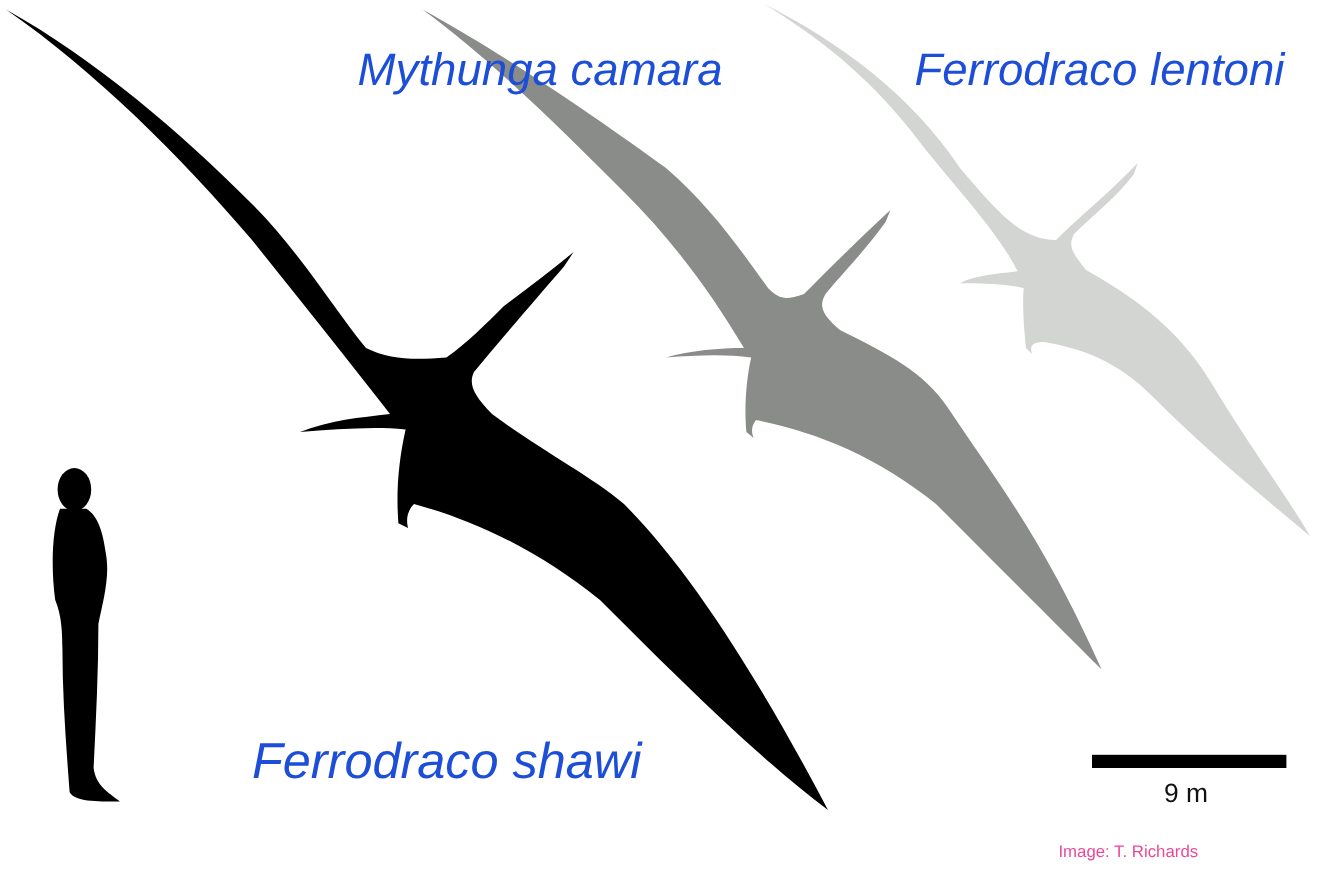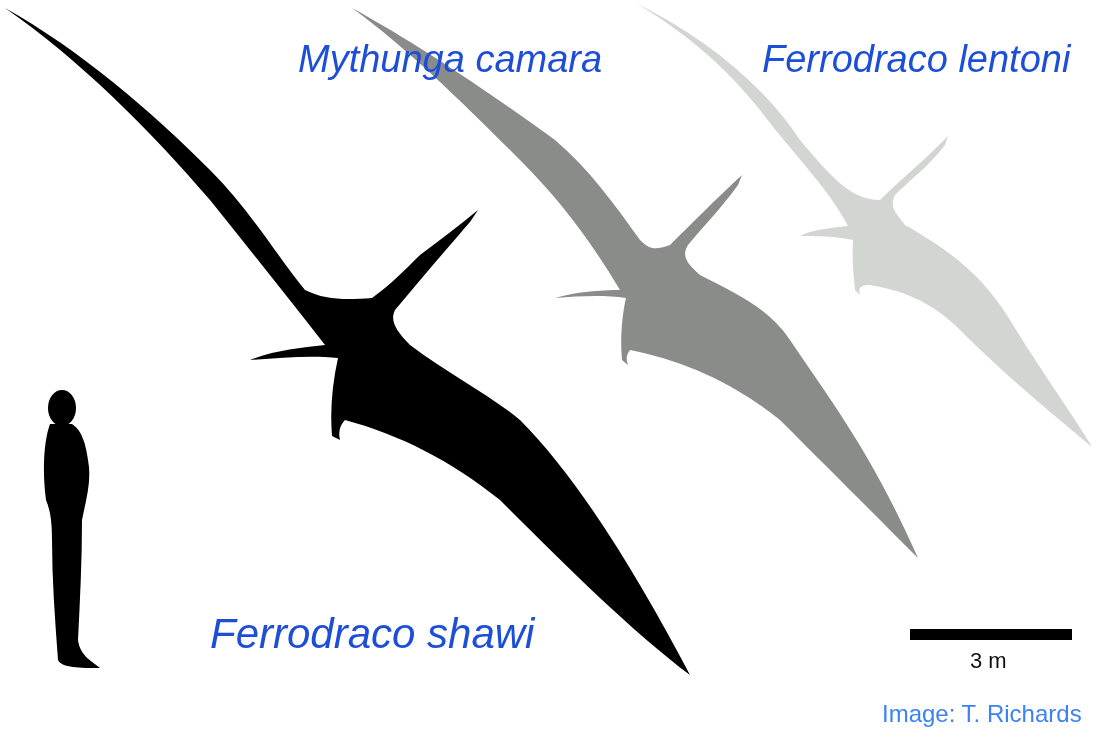--- a/index.html
+++ b/index.html
@@ -4,21 +4,21 @@
 <style>
   html, body { margin: 0; padding: 0; background: #ffffff; }
   body { width: 1104px; height: 737px; position: relative; overflow: hidden; font-family: "Liberation Sans", sans-serif; }
   svg.scene { position: absolute; left: 0; top: 0; width: 1104px; height: 737px; }
   .label { position: absolute; font-family: Liberation Sans, sans-serif; font-style: italic; color: #1d4ed8; white-space: nowrap; line-height: 1; }
   .lbl-myth { left: 298px; top: 40px; font-size: 38px; }
   .lbl-ferro { left: 762px; top: 40px; font-size: 38px; }
   .lbl-thap { left: 210px; top: 613px; font-size: 42px; }
   .scalebar { position: absolute; left: 910px; top: 629px; width: 162px; height: 11px; background: #000; }
   .scale-txt { position: absolute; left: 970px; top: 650px; font-size: 22px; color: #111; line-height: 1; }
-  .credit { position: absolute; left: 882px; top: 702px; font-size: 24px; color: #3b82f6; line-height: 1; white-space: nowrap; }
+  .credit { position: absolute; left: 882px; top: 702px; font-size: 14px; color: #ec4899; line-height: 1; white-space: nowrap; }
 </style>
 </head>
 <body>
 
 <svg class="scene" viewBox="0 0 1104 737">
 
   <g fill="#d3d5d3">
     <path d="M636,3 C700,35 760,80 800,140 C830,175 850,200 880,200 C900,180 925,160 948,136 L945,145 C930,165 910,180 895,195 C890,205 893,210 905,225 C940,245 980,270 1010,320 C1040,370 1070,410 1092,447 C1060,420 1010,380 960,330 C930,300 900,290 870,285 C860,285 858,288 860,295 L855,290 C853,270 852,255 853,240 C835,236 815,236 800,236 C810,230 830,228 848,226 C830,190 790,150 760,110 C720,60 680,30 636,3 Z"></path>
   </g>
 
@@ -34,14 +34,14 @@
     <ellipse cx="62" cy="408" rx="14" ry="18"></ellipse>
     <path d="M50,424 C44,440 42,470 46,500 C50,510 52,520 52,540 C52,580 55,620 58,660 C62,668 80,668 100,668 C90,660 80,655 78,640 C80,600 82,560 82,520 C86,500 92,480 88,460 C86,445 82,430 72,424 Z"></path>
   </g>
 </svg>
 
 <div class="label lbl-myth">Mythunga camara</div>
 <div class="label lbl-ferro">Ferrodraco lentoni</div>
 <div class="label lbl-thap">Ferrodraco shawi</div>
 
 <div class="scalebar"></div>
-<div class="scale-txt">3 m</div>
+<div class="scale-txt">9 m</div>
 <div class="credit">Image: T. Richards</div>
 
 </body></html>

